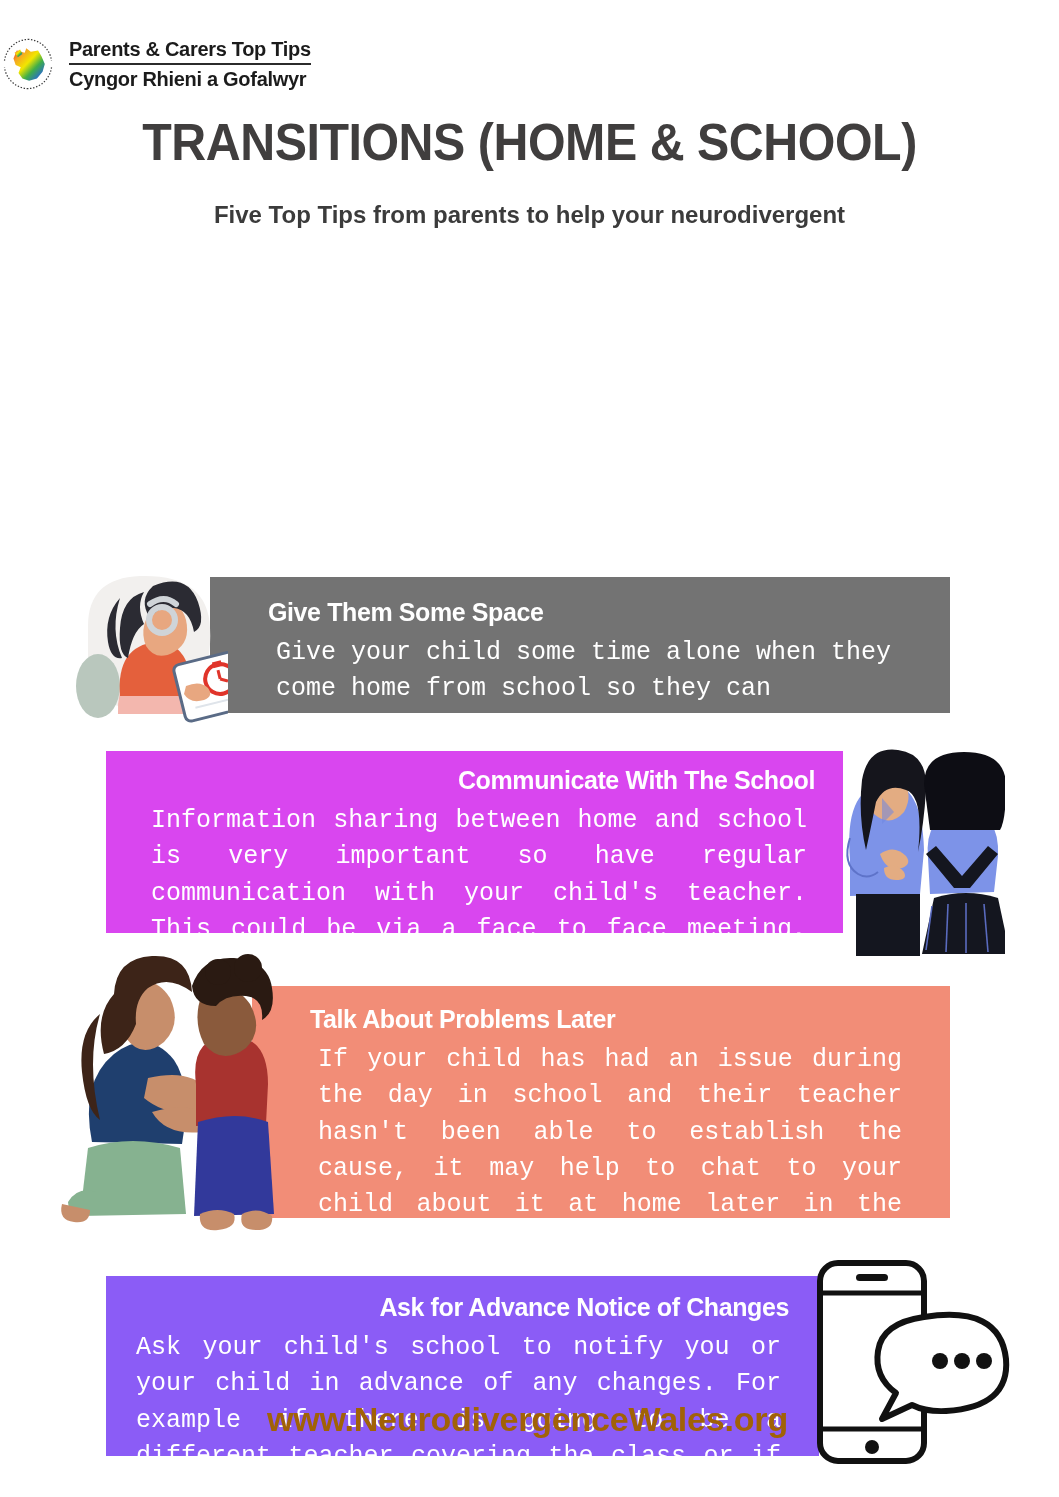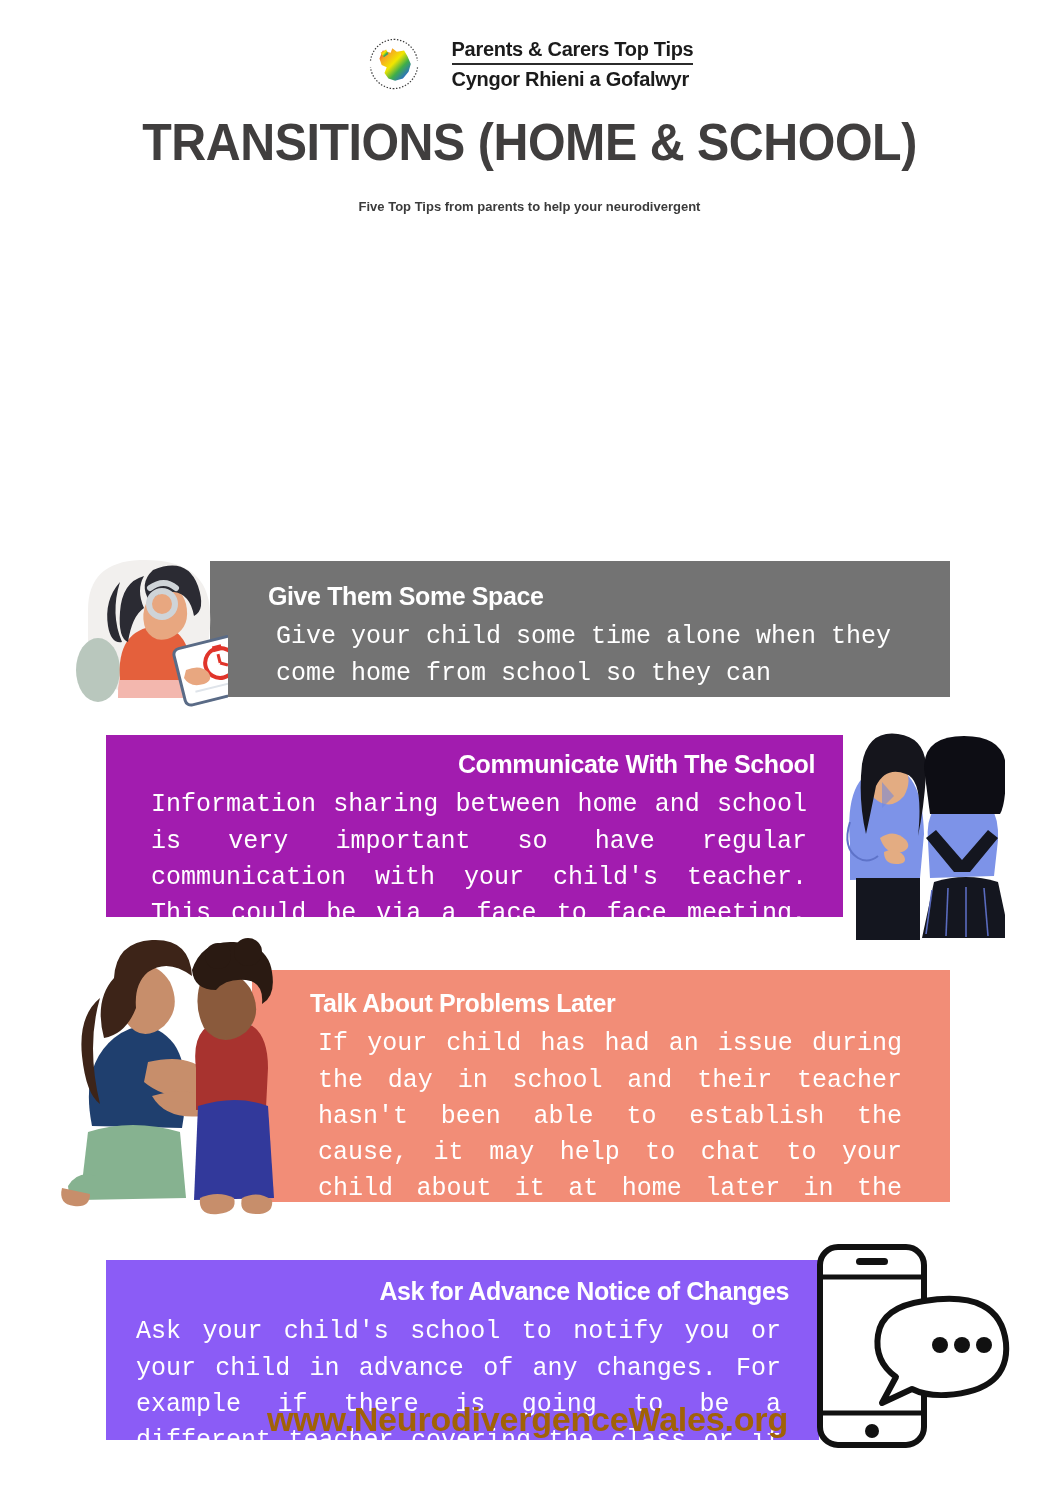--- a/index.html
+++ b/index.html
@@ -6,43 +6,43 @@
   body {
     width:1059px; height:1497px;
     background:#ffffff;
     font-family:"Liberation Sans", sans-serif;
     overflow:hidden;
     position:relative;
   }
 
   
   .brand-row{
-    display:flex; align-items:center; justify-content:center;
-    gap:30px; padding-top:36px;
+    display:flex; align-items:center; justify-content:flex-start;
+    gap:13px; padding-top:36px;
   }
   .brand-logo{ width:56px; height:56px; flex:0 0 auto; }
   .brand-text{ display:flex; flex-direction:column; align-items:flex-start; }
   .brand-line1, .brand-line2{
     font-size:20px; font-weight:bold; color:#1b1b1b;
     letter-spacing:-0.3px; line-height:1.25;
     font-family:"Liberation Sans", sans-serif;
   }
   .brand-rule{ width:100%; height:2px; background:#2b2b2b; margin:1px 0 2px 0; }
 
   .page-title{
     text-align:center;
     font-size:52px; font-weight:bold; color:#403e3e;
     letter-spacing:-0.5px;
     transform:scaleX(0.93);
     margin:20px 0 0 0;
     font-family:"Liberation Sans", sans-serif;
   }
   .page-subtitle{
     text-align:center;
-    font-size:13px; font-weight:bold; color:#3b3b3b;
+    font-size:24px; font-weight:bold; color:#3b3b3b;
     line-height:1.42; margin-top:26px;
     font-family:"Liberation Sans", sans-serif;
   }
 
   
   .tips{ position:relative; margin-top:42px; }
   .tip{ position:relative; }
   .band{
     position:absolute;
     box-sizing:border-box;
@@ -136,21 +136,21 @@
           <line x1="165" y1="104" x2="165" y2="95" stroke="#e0342a" stroke-width="3"></line>
           <line x1="165" y1="104" x2="172" y2="108" stroke="#e0342a" stroke-width="3"></line>
           <line x1="134" y1="126" x2="196" y2="126" stroke="#dfe4ea" stroke-width="2"></line>
         </g>
         <path d="M128 120 q14 -6 22 2 q6 8 -4 12 q-14 4 -20 -6z" fill="#e8a780"></path>
       </svg>
     </span>
   </div>
 
   <div class="tip">
-    <div class="band" style="left:106px; top:477px; width:737px; height:182px; background:#a21caf; padding:14px 28px 0 37px;">
+    <div class="band" style="left:106px; top:477px; width:737px; height:182px; background:#d946ef; padding:14px 28px 0 37px;">
       <div class="tip-title" style="text-align:right;">Communicate With The School</div>
       <p class="tip-body">Information sharing between home and school is very important so have regular communication with your child's teacher. This could be via a face to face meeting, email, a home-school communication book or just a quick chat at the school gate at drop off or pick up.</p>
     </div>
 
     <span class="art" style="left:810px; top:466px;">
       <svg width="195" height="228" viewBox="0 0 195 228" aria-hidden="true">
 
         <path d="M40 120 q-6 -70 32 -76 q40 -6 42 66 l-4 44 l-70 2z" fill="#7d93e8"></path>
         <rect x="46" y="154" width="64" height="62" fill="#14161f"></rect>
         <path d="M58 44 q16 -20 34 -4 q12 14 2 32 q-14 16 -30 2 q-12 -14 -6 -30z" fill="#e3ac82"></path>

